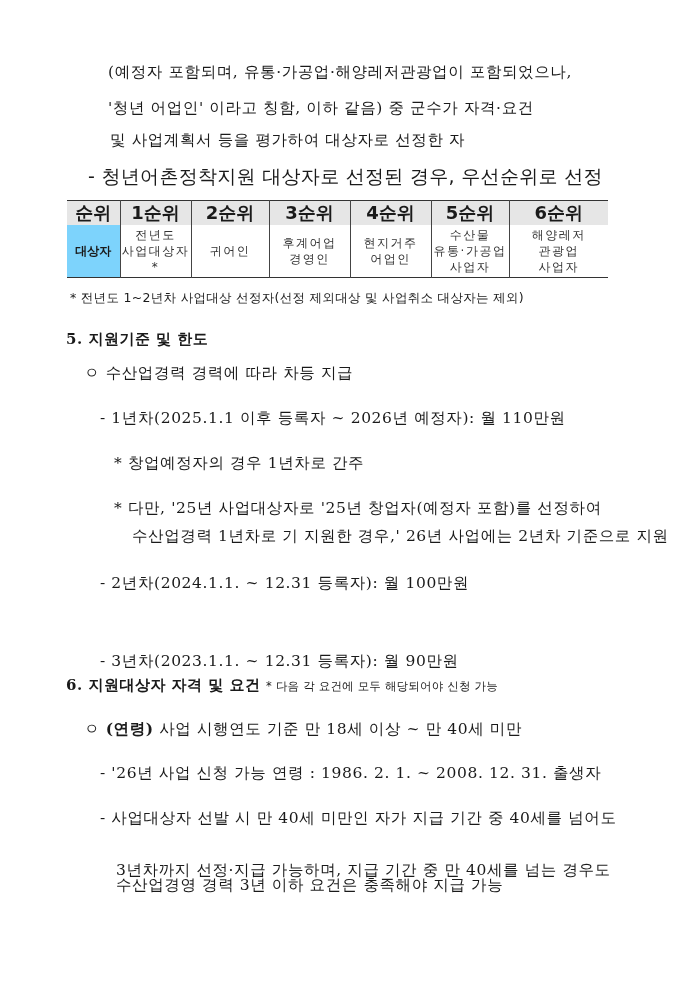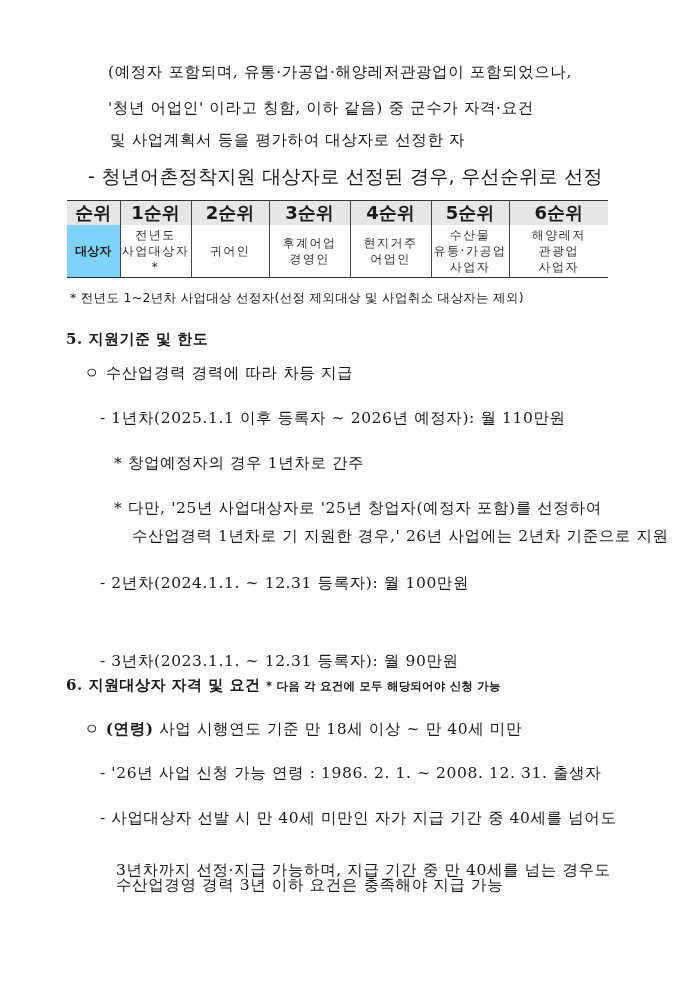--- a/index.html
+++ b/index.html
@@ -3,21 +3,21 @@
 <meta charset="utf-8">
 <style>
   html, body { margin:0; padding:0; background:#ffffff; }
   body { width:700px; height:990px; position:relative; overflow:hidden;
          font-family:"DejaVu Serif","Liberation Serif",serif; color:#1a1a1a; }
   .line { position:absolute; white-space:nowrap; font-size:15.5px; letter-spacing:0.6px; }
   .sans { font-family:"DejaVu Sans","Liberation Sans",sans-serif; }
   .small { font-size:12.5px; letter-spacing:0.3px; }
   .h { font-weight:bold; font-size:15px; letter-spacing:0.5px; }
   .bold { font-weight:bold;margin-top:18px; }
-  .note-inline { font-family:"DejaVu Sans","Liberation Sans",sans-serif; font-size:11.5px; font-weight:bold; letter-spacing:0.2px; }
+  .note-inline { font-family:"DejaVu Sans","Liberation Sans",sans-serif; font-size:11.5px; font-weight:normal; letter-spacing:0.2px; }
 
   table.rank { position:absolute; left:67px; top:200px; width:541px; border-collapse:collapse;
                font-size:12px; border-top:1.5px solid #333; border-bottom:1.5px solid #333; }
   table.rank th, table.rank td { border:1px solid #444; text-align:center; vertical-align:middle; padding:0; }
   table.rank tr:first-child th, table.rank tr:first-child td { border-top:none; }
   table.rank tr:last-child th, table.rank tr:last-child td { border-bottom:none; }
   table.rank th:first-child, table.rank td:first-child { border-left:none; }
   table.rank th:last-child, table.rank td:last-child { border-right:none; }
   table.rank thead th { background:#e6e6e6; height:20px; font-weight:bold; font-size:18px; }
   table.rank tbody th { background:#7dd3fc; font-weight:bold; font-size:12px; }

